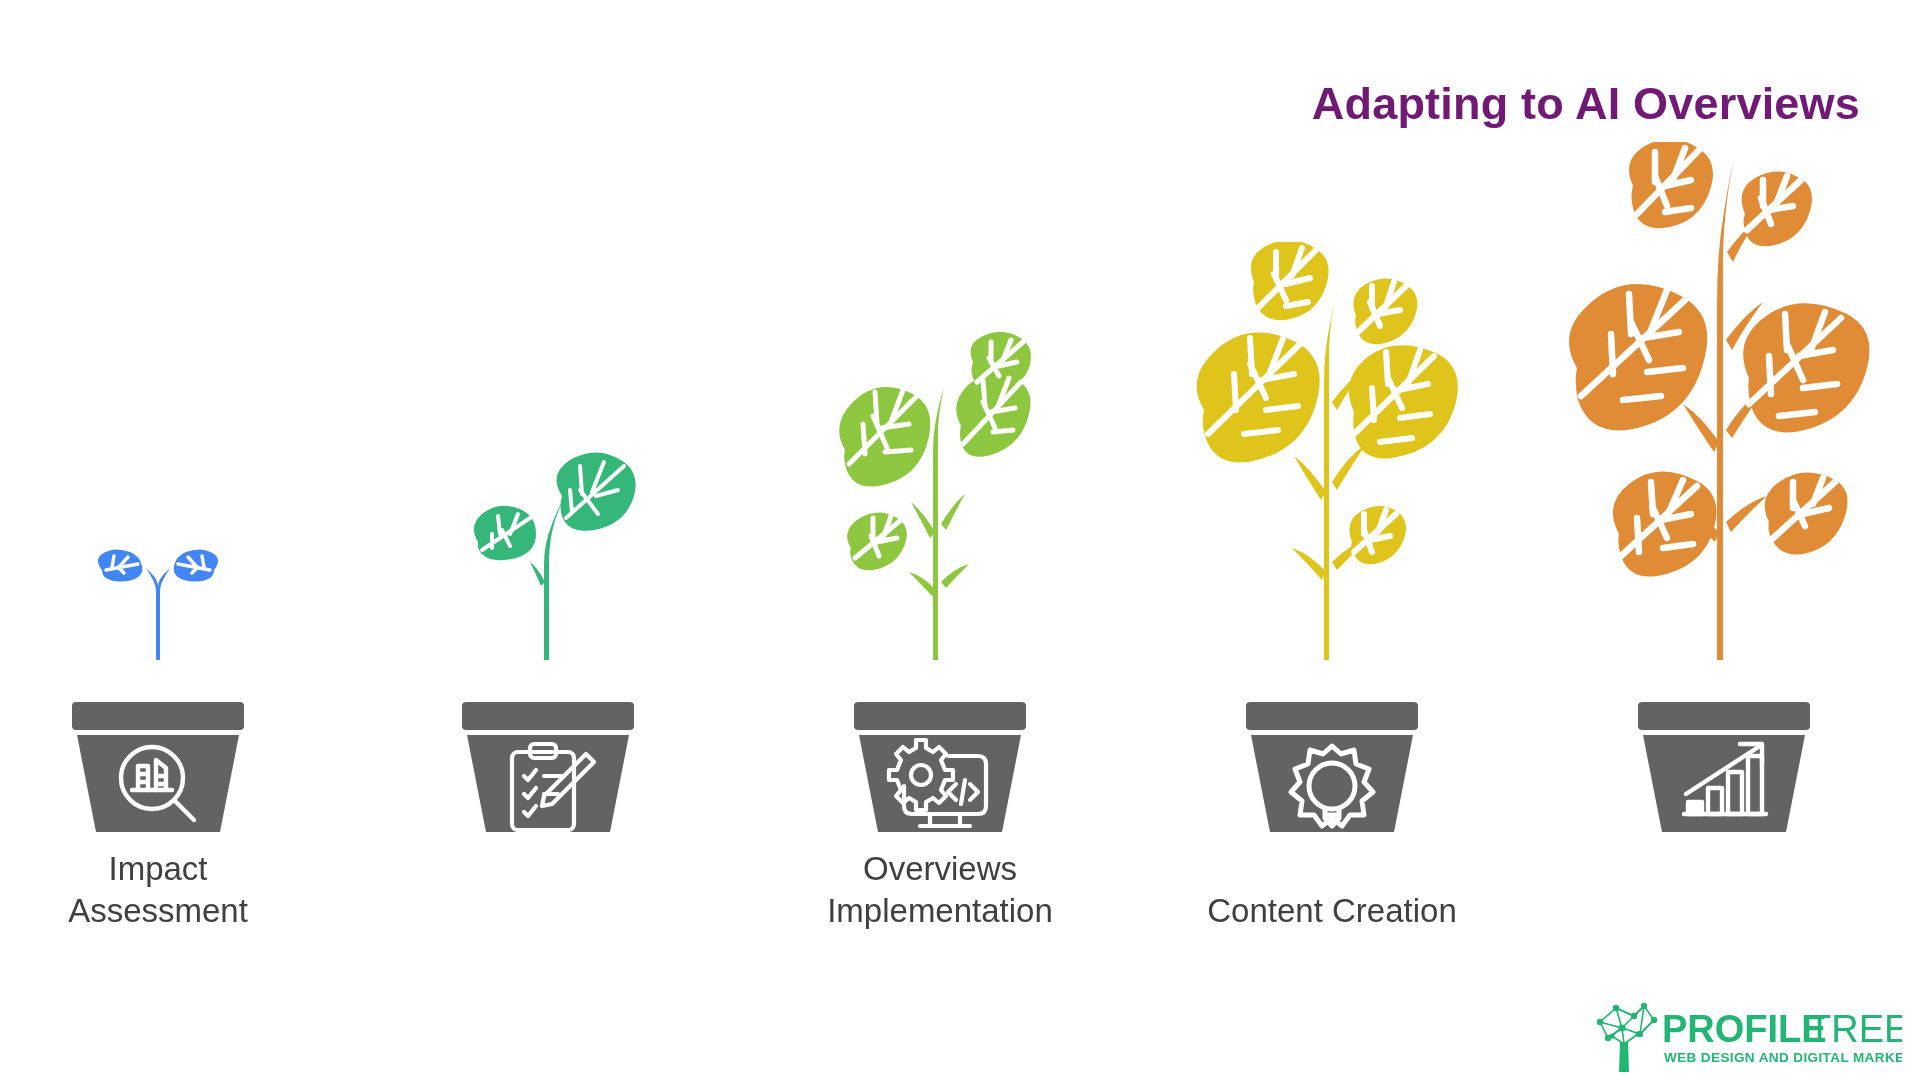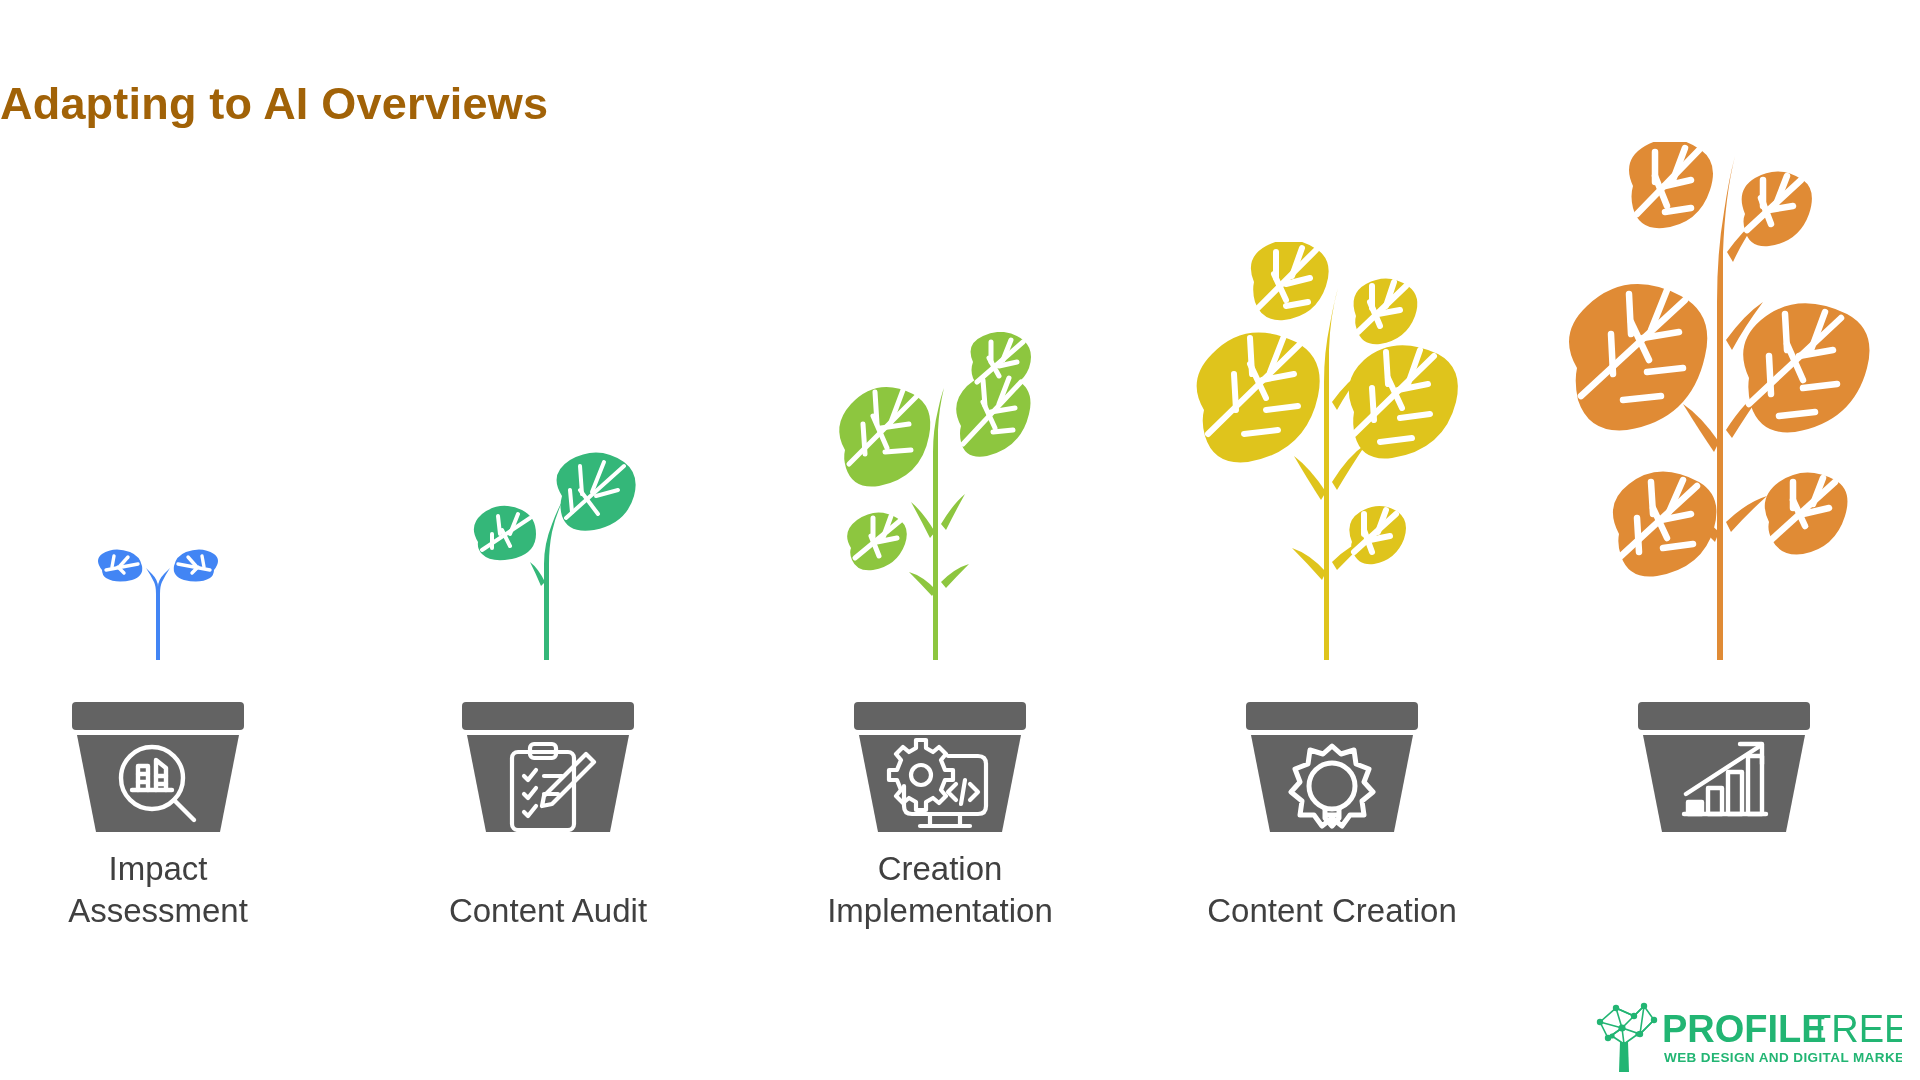--- a/index.html
+++ b/index.html
@@ -17,24 +17,24 @@
   #canvas {
     position: relative;
     width: 1920px;
     height: 1080px;
   }
   .title {
     position: absolute;
     top: 78px;
     left: 0;
     width: 1860px;
-    text-align: left;
+    text-align: right;
     font-size: 45px;
     font-weight: bold;
-    color: #a16207;
+    color: #701a75;
     letter-spacing: 0.2px;
   }
   .stages {
     position: absolute;
     top: 0;
     left: 0;
     width: 1540px;
     height: 1080px;
   }
   .stage {
@@ -177,21 +177,20 @@
             <rect x="70" y="42" width="26" height="14" rx="4"></rect>
             <path d="M64 74 L68 78 L76 68"></path>
             <path d="M64 92 L68 96 L76 86"></path>
             <path d="M64 110 L68 114 L76 104"></path>
             <path d="M84 74 L102 74"></path>
             <path d="M84 92 L98 92"></path>
             <path d="M126 52 L134 60 L92 102 L82 104 L84 94 Z"></path>
           </g>
         </svg>
       </div>
-      <div class="label">Content Audit</div>
     </div>
 
     <div class="stage stage-2">
       <div class="plant-wrap">
         <svg class="plant-svg" width="250" height="330" viewBox="0 0 250 330">
           <g fill="#8DC63F">
             <path d="M118 328 L118 120 Q118 98 123 78 Q126 64 129 56 Q124 76 123 98 L123 328 Z"></path>
             <path d="M120 200 Q108 180 96 170 Q106 188 115 206 Z"></path>
             <path d="M121 258 Q108 244 94 240 Q106 252 117 264 Z"></path>
             <path d="M126 250 Q140 236 154 232 Q142 244 131 256 Z"></path>
@@ -238,21 +237,21 @@
             <path d="M108 112 L108 122"></path>
             <path d="M68 124 L118 124"></path>
             <path d="M104 82 L96 90 L104 98"></path>
             <path d="M118 82 L126 90 L118 98"></path>
             <path d="M113 78 L109 102"></path>
             <path d="M74 46 L74 38 L64 38 L64 46 L57 50 L51 45 L44 52 L49 58 L45 68 L37 68 L37 78 L45 78 L49 88 L44 94 L51 101 L57 96 L64 100 L64 108 L74 108 L74 100 L81 96 L87 101 L94 94 L89 88 L93 78 L101 78 L101 68 L93 68 L89 58 L94 52 L87 45 L81 50 Z"></path>
             <circle cx="69" cy="73" r="10"></circle>
           </g>
         </svg>
       </div>
-      <div class="label">Creation
+      <div class="label">Overviews
 Implementation</div>
     </div>
 
     <div class="stage stage-3">
       <div class="plant-wrap">
         <svg class="plant-svg" width="300" height="420" viewBox="0 0 300 420">
           <g fill="#DFC41C">
             <path d="M142 418 L142 140 Q142 110 148 82 Q152 60 156 46 Q148 74 147 108 L147 418 Z"></path>
             <path d="M144 250 Q128 226 112 214 Q126 238 139 258 Z"></path>
             <path d="M144 330 Q128 312 110 306 Q126 322 140 338 Z"></path>

